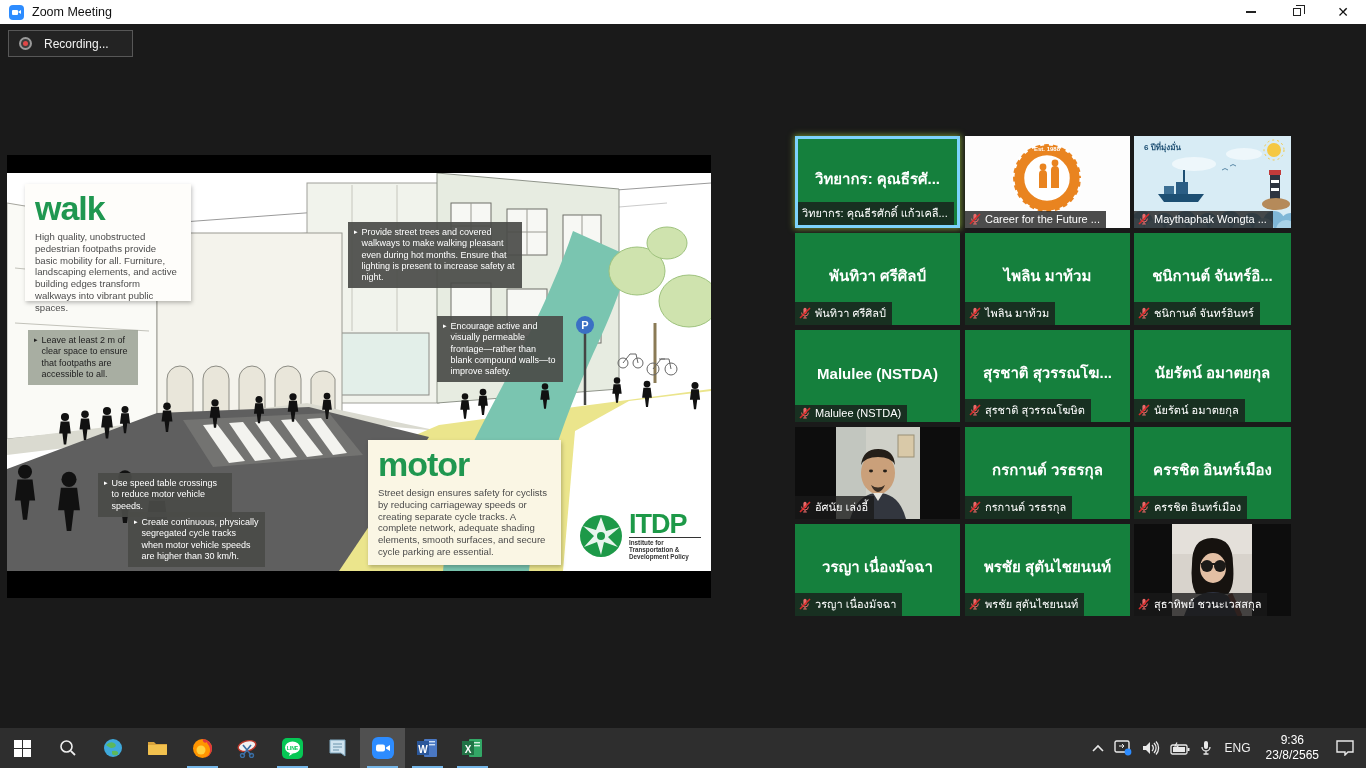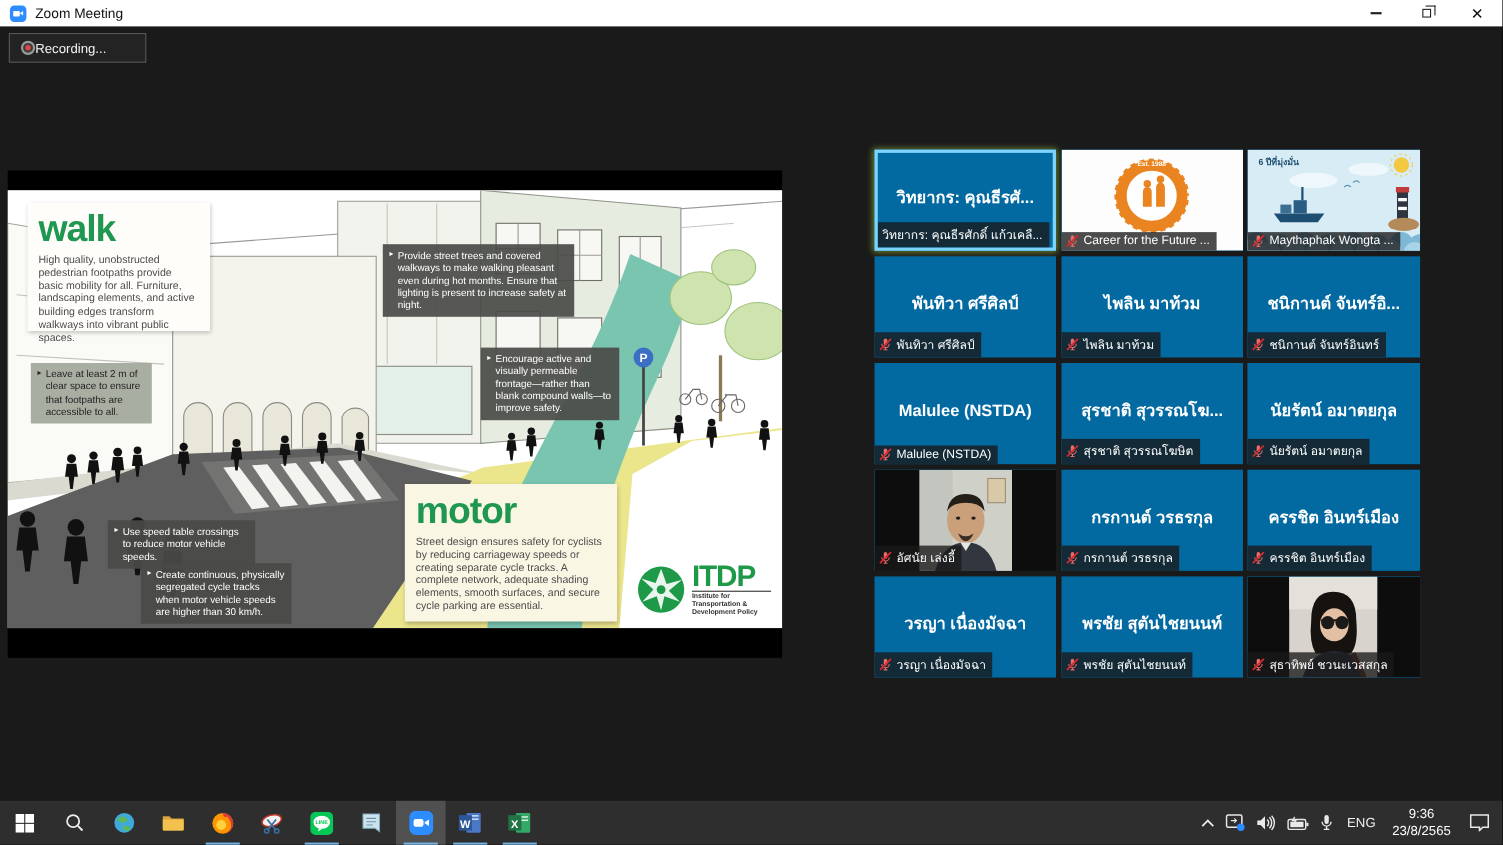--- a/index.html
+++ b/index.html
@@ -25,21 +25,21 @@
     border:1.2px solid #222; border-left:none; border-bottom:none; }
   .glyph-close { font-size:14px; line-height:1; color:#111; }
 
   
   #recording { position:absolute; left:8px; top:30px; width:125px; height:27px; background:#232323;
     border:1px solid #575757; display:flex; align-items:center; }
   .rec-dot { width:13px; height:13px; border-radius:50%; margin-left:10px; background:#3c3c3c;
     border:2px solid #9a9a9a; position:relative; }
   .rec-dot:before { content:""; position:absolute; left:2px; top:2px; width:5px; height:5px;
     border-radius:50%; background:#e04848; }
-  #recording span { color:#f2f2f2; font-size:12px; margin-left:0; }
+  #recording span { color:#f2f2f2; font-size:12px; margin-left:12px; }
 
   
   #slide { position:absolute; left:7px; top:155px; width:704px; height:443px; background:#000; }
   #canvas { position:absolute; left:0; top:18px; width:704px; height:398px; background:#fff; overflow:hidden; }
   #scene { position:absolute; left:0; top:0; }
   .card { position:absolute; background:#fefdfa; box-shadow:1px 2px 4px rgba(0,0,0,.25); padding:8px 10px; }
   .card h1 { font-size:34px; font-weight:bold; color:#1f9750; letter-spacing:-1px; line-height:.95; }
   .card p { font-size:9.6px; color:#4c4c4c; line-height:1.22; margin-top:7px; }
   #walk-card { left:18px; top:11px; width:166px; height:117px; }
   #cycle-card { left:361px; top:267px; width:193px; height:125px; background:#faf6e4; }
@@ -51,21 +51,21 @@
   #co2 { left:21px;  top:157px; width:110px; }
   #co3 { left:430px; top:143px; width:126px; }
   #co4 { left:91px;  top:300px; width:134px; }
   #co5 { left:121px; top:339px; width:137px; }
   #itdp { position:absolute; left:571px; top:337px; width:124px; height:52px; display:flex; align-items:center; }
   #itdp .txt { margin-left:5px; }
   #itdp .big { font-size:27px; font-weight:bold; color:#1d9948; line-height:.9; letter-spacing:-1px; }
   #itdp .small { font-size:6.3px; color:#333; font-weight:bold; border-top:1px solid #333; margin-top:1px; padding-top:1px; width:72px; }
 
   
-  .tile { position:absolute; height:92px; background:#0369a1; overflow:hidden; }
+  .tile { position:absolute; height:92px; background:#15803d; overflow:hidden; }
   .tile.active { border:3px solid #7dd3fc; box-shadow:0 0 6px 1px rgba(150,190,60,.7); }
   .center-name { position:absolute; left:0; right:0; top:50%; transform:translateY(-62%);
     text-align:center; color:#fff; font-weight:bold; font-size:15px; white-space:nowrap; }
   .tile-label { position:absolute; left:0; bottom:0; max-width:100%; display:flex; align-items:center;
     gap:4px; background:rgba(25,25,25,.78); padding:2px 6px 3px 4px; color:#fff; font-size:11px;
     white-space:nowrap; }
   .micsvg { flex:0 0 auto; }
   .vid { position:absolute; left:0; top:0; }
 
   

